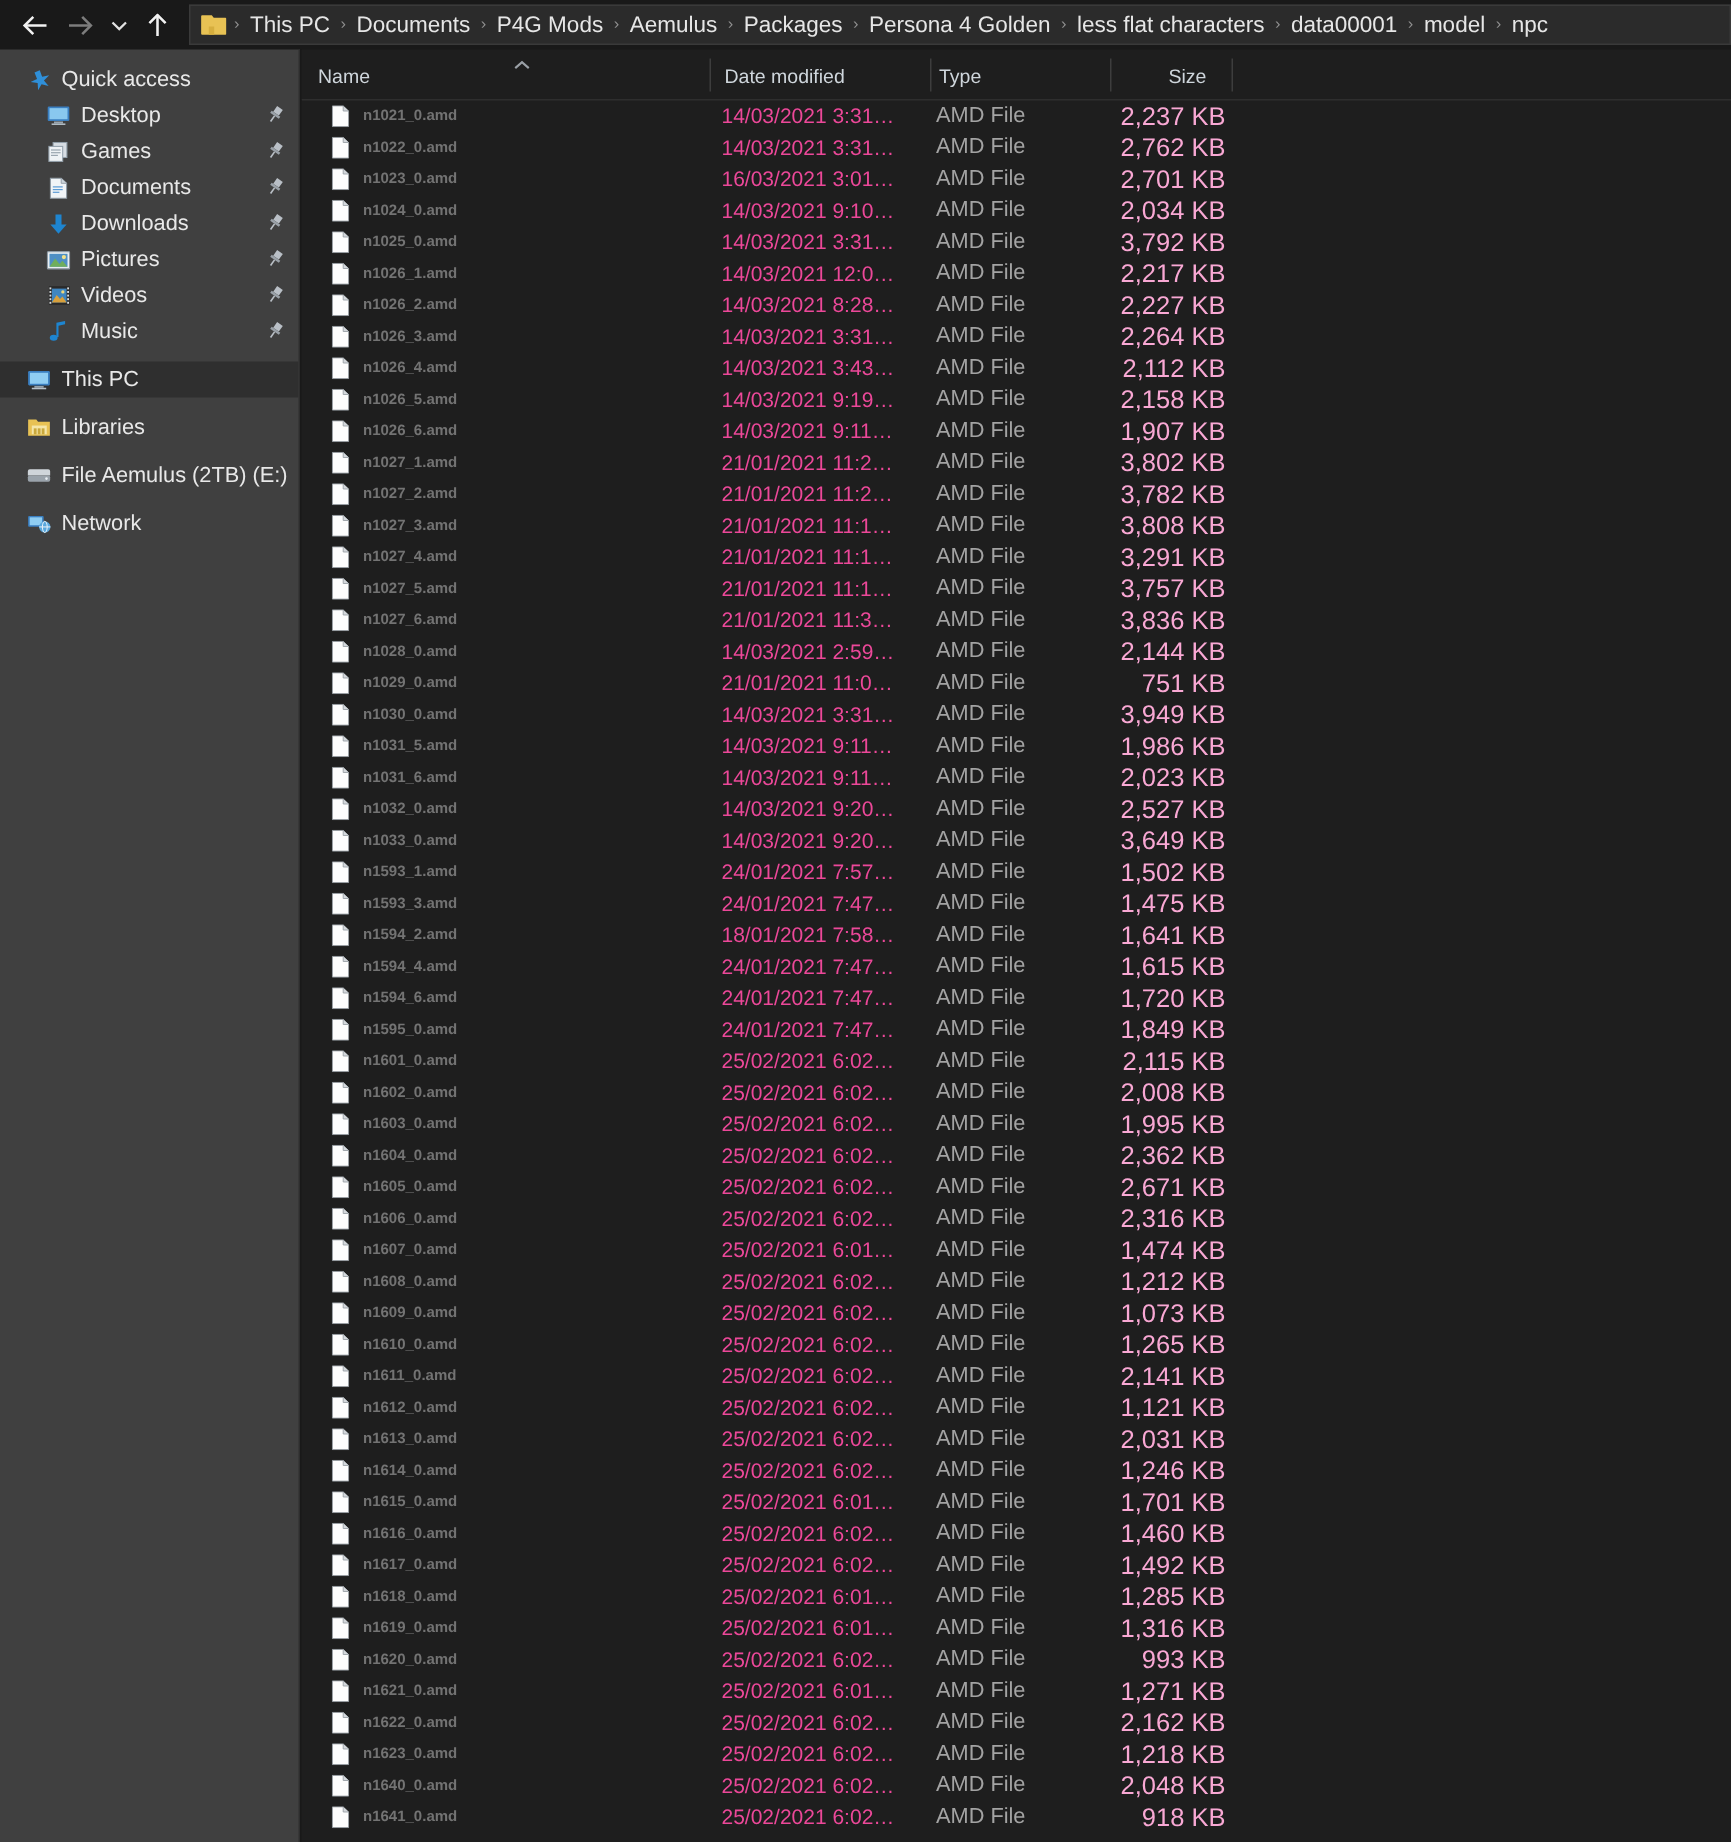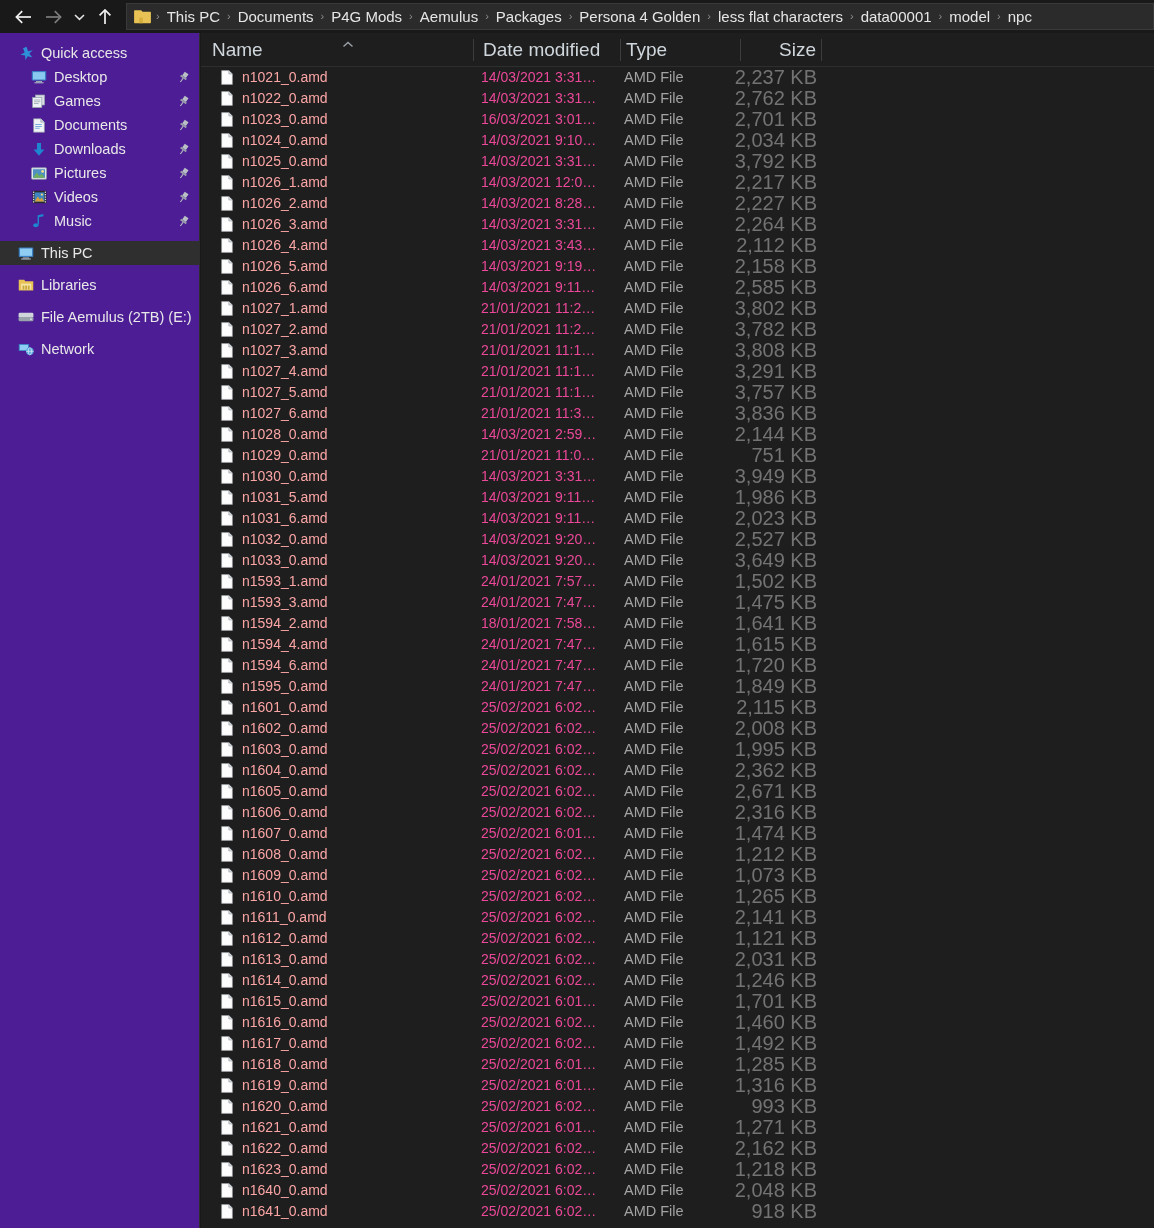--- a/index.html
+++ b/index.html
@@ -63,21 +63,21 @@
     padding: 0 3px;
     flex: 0 0 auto;
     line-height: 27px;
   }
 
   
   #sidebar {
     position: absolute;
     left: 0; top: 33px;
     width: 200px; height: 1195px;
-    background: #4c1d95;
+    background: #404040;
     border-right: 1px solid #2e2e2e;
     overflow: hidden;
   }
   .navitem {
     height: 24px;
     display: flex;
     align-items: center;
     position: relative;
     padding-left: 0;
   }
@@ -115,21 +115,21 @@
     position: relative;
     height: 34px;
     background: #1e1e1e;
     border-bottom: 1px solid #2e2e2e;
   }
   .colcell {
     position: absolute;
     top: 0; height: 34px;
     display: flex; align-items: center;
     color: #cfd6dc;
-    font-size: 19px;
+    font-size: 13px;
     white-space: nowrap;
   }
   .coldiv {
     position: absolute;
     top: 6px; height: 22px;
     width: 1px;
     background: #3d3d3d;
   }
   #sortarrow {
     position: absolute;
@@ -145,44 +145,45 @@
   }
   .r-icon {
     position: absolute;
     left: 20px; top: 3px;
     width: 12px; height: 15px;
   }
   .r-name {
     position: absolute;
     left: 41px; top: 0;
     line-height: 21px;
-    color: #fca5a5;
-    font-size: 14px;
+    color: #737373;
+    font-size: 10px;
+    font-weight: bold;
   }
   .r-date {
     position: absolute;
     left: 280px; top: 0;
     line-height: 21px;
     color: #ec4899;
     font-size: 14px;
   }
   .r-type {
     position: absolute;
     left: 423px; top: 0;
     line-height: 21px;
     color: #a3a3a3;
     font-size: 14.5px;
   }
   .r-size {
     position: absolute;
     left: 490px; width: 126px; top: 0;
     line-height: 21px;
     text-align: right;
-    color: #737373;
-    font-size: 20px;
+    color: #f9a8d4;
+    font-size: 17px;
   }
 </style>
 </head>
 <body>
 
 <div id="addressbar">
 
   <div class="navbtn" id="nav-back">
     <svg width="17" height="14" viewBox="0 0 17 14">
       <path d="M7.2 1.2 L1.4 7 L7.2 12.8" fill="none" stroke="#f2f2f2" stroke-width="1.7"></path>
@@ -591,21 +592,21 @@
         <span class="r-size">2,158 KB</span>
       </div>
       <div class="row">
         <span class="r-icon"><svg width="12" height="15" viewBox="0 0 12 15">
             <path d="M0.6 0.6 h7.2 l3.6 3.4 v10.4 h-10.8 z" fill="#fdfdfd" stroke="#9aa0a6" stroke-width="0.6"></path>
             <path d="M7.8 0.6 v3.4 h3.6" fill="#d4d8dc" stroke="#9aa0a6" stroke-width="0.6"></path>
           </svg></span>
         <span class="r-name">n1026_6.amd</span>
         <span class="r-date">14/03/2021 9:11…</span>
         <span class="r-type">AMD File</span>
-        <span class="r-size">2,585 KB</span>
+        <span class="r-size">1,907 KB</span>
       </div>
       <div class="row">
         <span class="r-icon"><svg width="12" height="15" viewBox="0 0 12 15">
             <path d="M0.6 0.6 h7.2 l3.6 3.4 v10.4 h-10.8 z" fill="#fdfdfd" stroke="#9aa0a6" stroke-width="0.6"></path>
             <path d="M7.8 0.6 v3.4 h3.6" fill="#d4d8dc" stroke="#9aa0a6" stroke-width="0.6"></path>
           </svg></span>
         <span class="r-name">n1027_1.amd</span>
         <span class="r-date">21/01/2021 11:2…</span>
         <span class="r-type">AMD File</span>
         <span class="r-size">3,802 KB</span>

